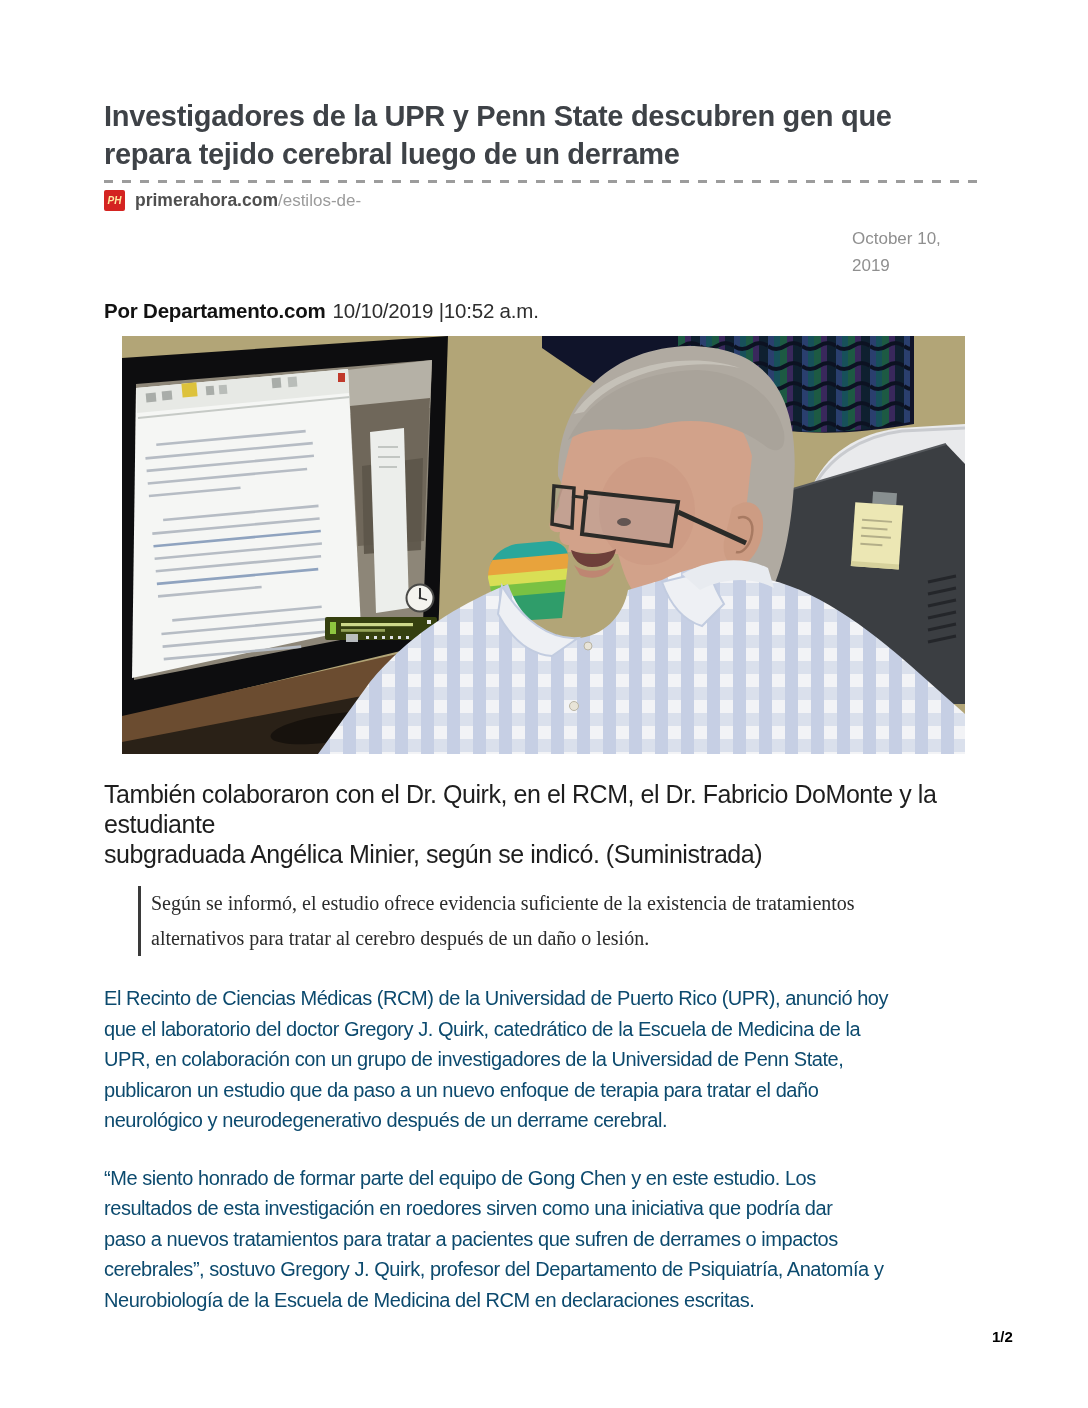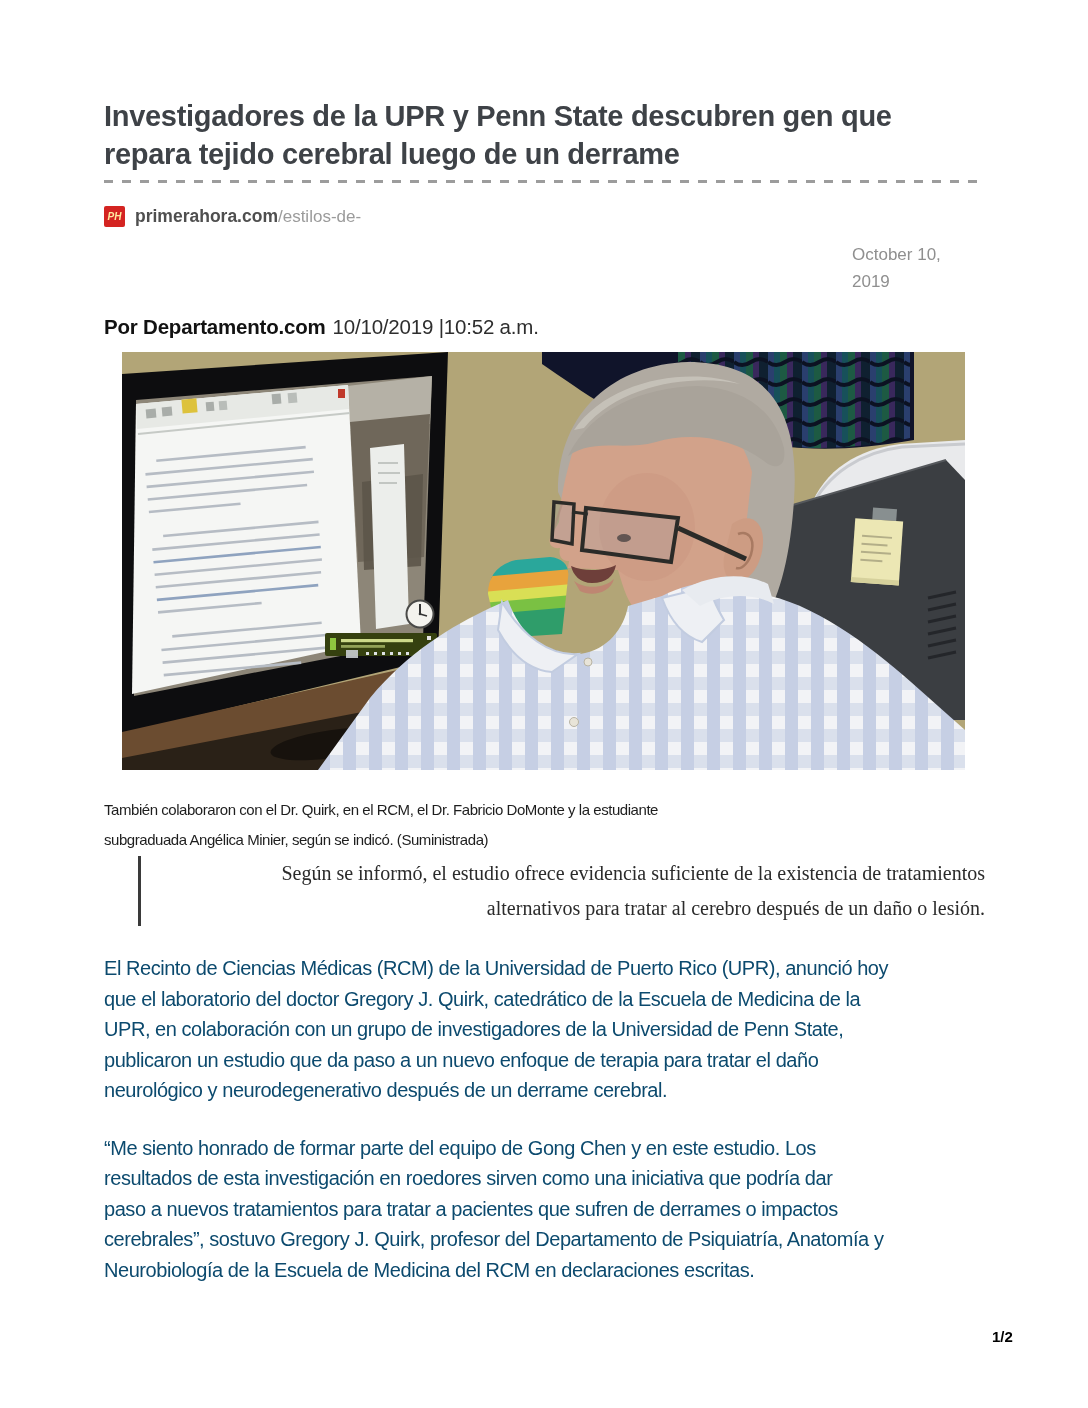--- a/index.html
+++ b/index.html
@@ -15,49 +15,48 @@
   .title{
     padding-top:97px;margin:0;
     font-size:29px;line-height:38px;font-weight:700;
     color:#3e4247;letter-spacing:-0.3px;
     white-space:pre-line;
   }
   .divider{
     margin-top:7px;height:3px;width:880px;
     background:repeating-linear-gradient(90deg,#9c9c9c 0 9px,transparent 9px 18px);
   }
-  .source-row{margin-top:22px;display:flex;align-items:center;gap:10px;height:22px;}
+  .source-row{margin-top:6px;display:flex;align-items:center;gap:10px;height:22px;}
   .logo{
     width:21px;height:21px;background:#d42421;border-radius:2px;
     display:flex;align-items:center;justify-content:center;
     color:#ffe9a0;font-size:10px;font-weight:700;font-style:italic;
     letter-spacing:0;
   }
   .src-domain{font-size:17.5px;font-weight:700;color:#4f4f4f;}
   .src-path{font-size:17px;font-weight:400;color:#9b9b9b;text-align:right;}
   .date-block{
     margin-top:14px;margin-left:748px;width:132px;
     font-size:17px;line-height:27px;color:#8f8f8f;
     white-space:pre-line;
   }
   .byline{margin-top:20px;font-size:20.5px;color:#333;letter-spacing:-0.2px;}
   .byline .author{font-weight:700;color:#121212;}
   .byline .when{margin-left:7px;color:#2e2e2e;}
   .photo-wrap{margin-top:13px;margin-left:18px;width:843px;height:418px;line-height:0;}
   .caption{
-    margin-top:25px;font-size:15px;line-height:30px;color:#1e1e1e;
+    margin-top:25px;font-size:25px;line-height:30px;color:#1e1e1e;
     letter-spacing:-0.45px;white-space:pre-line;
   }
   .quote{
-    margin-top:1px;margin-left:34px;
+    margin-top:17px;margin-left:34px;
     border-left:3px solid #3a3a3a;padding-left:10px;
     font-family:"Liberation Serif",serif;
     font-size:20px;line-height:35px;color:#2b2b2b;
     white-space:pre-line;
-    text-align:right;
   }
   .body-text{
     margin:0;margin-top:27px;
     font-size:20px;line-height:30.5px;color:#0c4a6e;
     letter-spacing:-0.45px;white-space:pre-line;
   }
   .page-number{
     position:absolute;left:992px;top:1328px;
     font-size:15px;font-weight:700;color:#000;
   }

